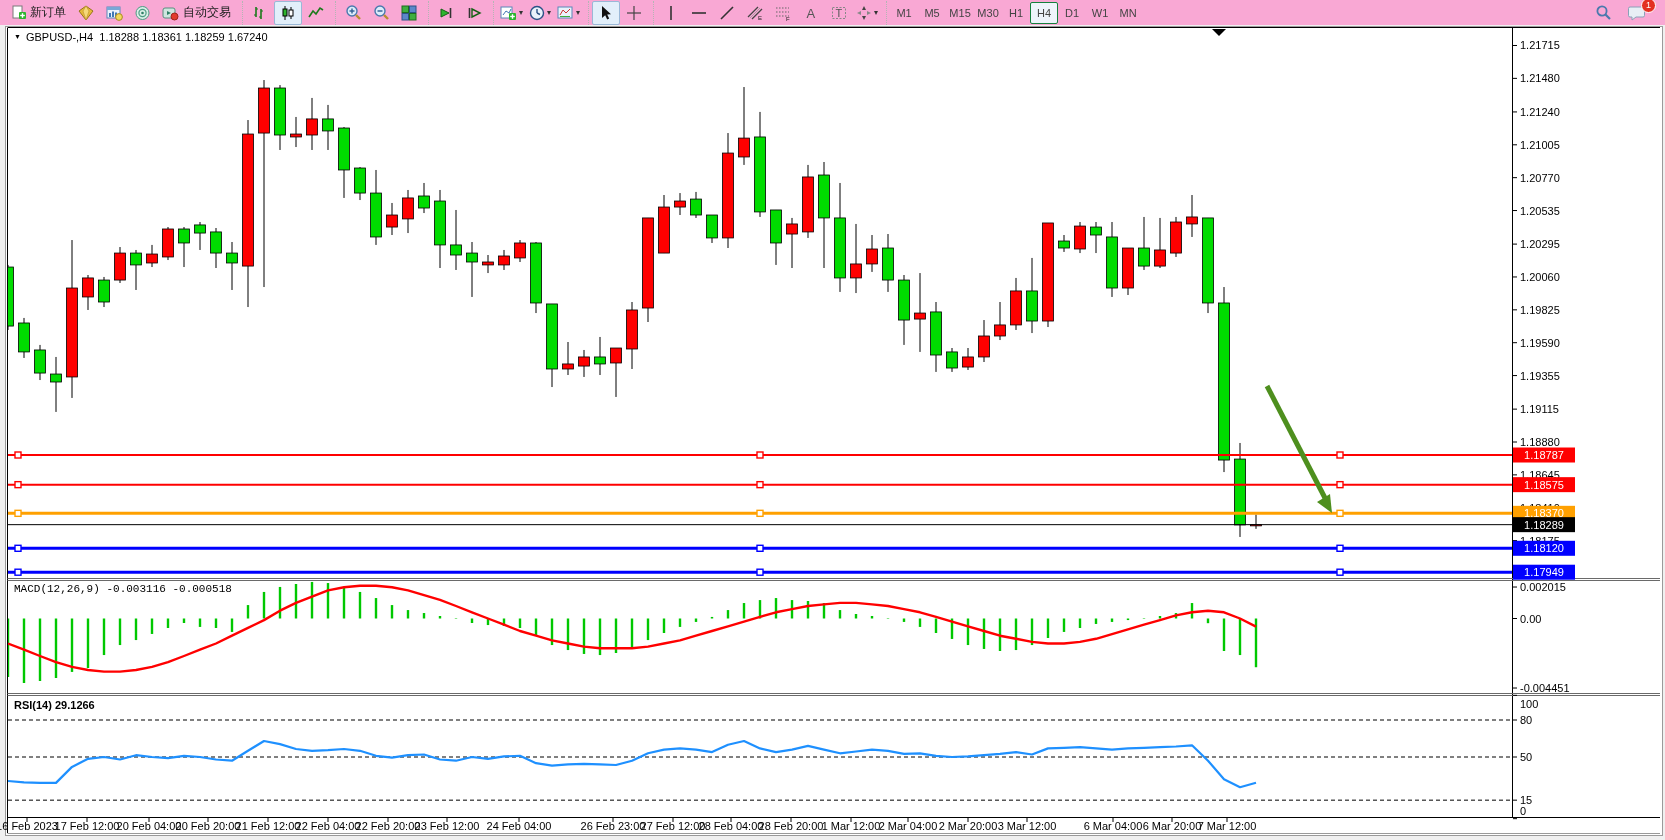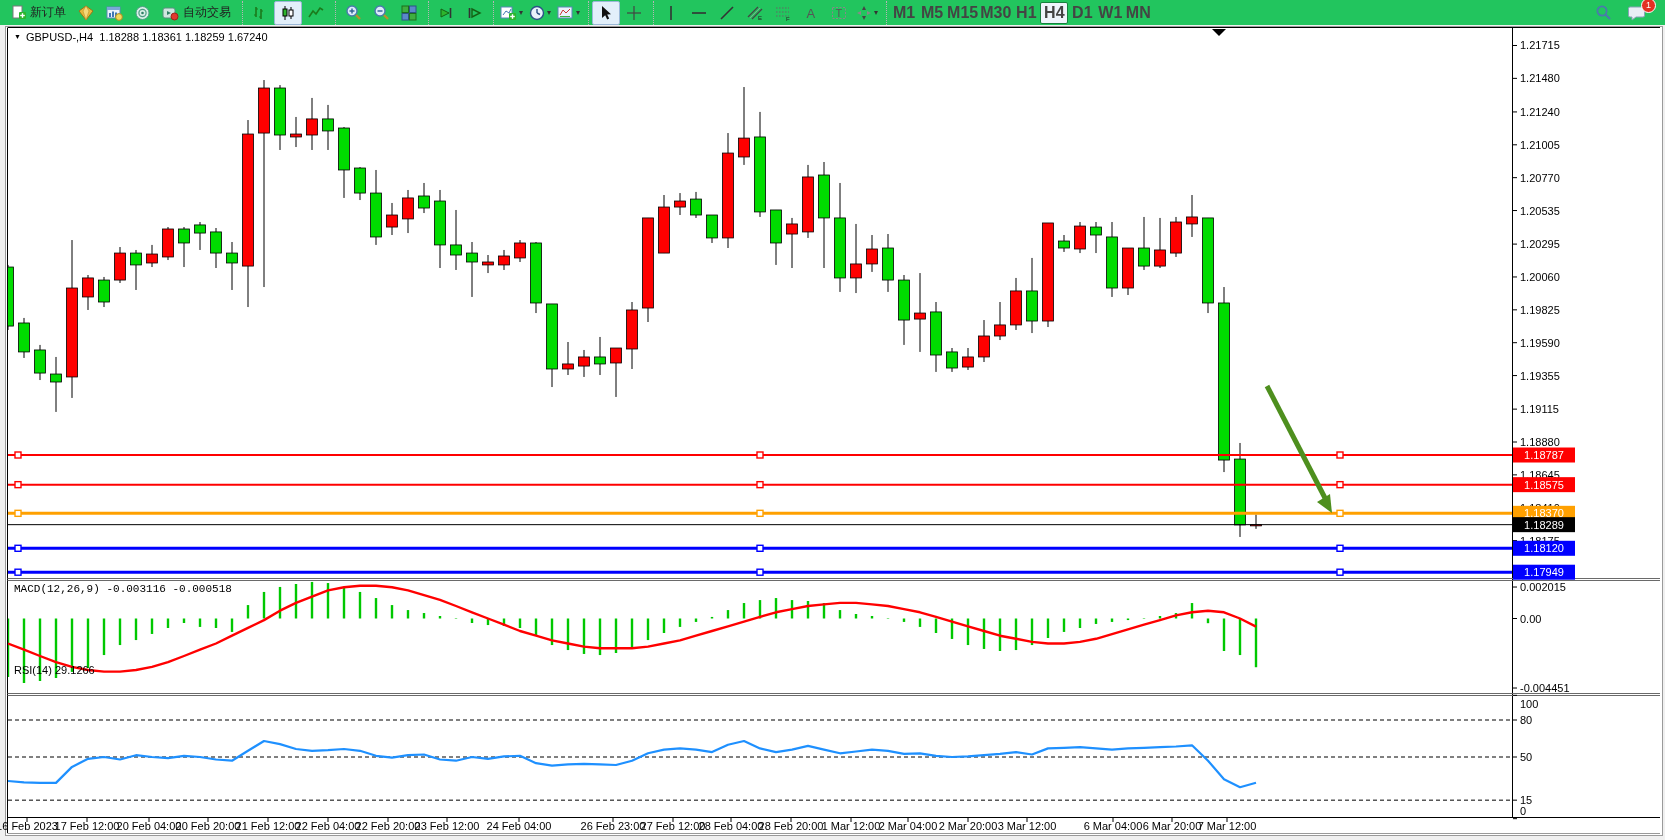--- a/index.html
+++ b/index.html
@@ -1,43 +1,43 @@
 <!DOCTYPE html>
 <html><head>
 <meta charset="utf-8">
 <style>
   html,body{margin:0;padding:0;background:#f0f0f0;width:1665px;height:840px;overflow:hidden;
     font-family:"Liberation Sans",sans-serif;-webkit-font-smoothing:antialiased;}
   
-  .toolbar{position:absolute;left:0;top:0;width:1665px;height:25px;background:#22c55e;
+  .toolbar{position:absolute;left:0;top:0;width:1665px;height:25px;background:#f9a8d4;
     display:flex;align-items:center;font-size:12px;color:#222;}
   .tgroup{display:flex;align-items:center;height:24px;padding:0 3px;margin-left:2px;
     border-left:1px dotted #b5b5b5;}
   .tgroup.first{border-left:none;}
   .tbtn{display:flex;align-items:center;justify-content:center;min-width:22px;height:22px;
     padding:0 2px;border:1px solid transparent;border-radius:2px;cursor:default;}
   .tbtn.labeled{padding:0 5px;gap:4px;}
   .tbtn.pressed{background:#e2effa;border:1px solid #9ab8d7;}
   .caret{font-size:8px;color:#333;margin-left:2px;}
-  .tflabel{font-size:16px;color:#444;font-weight:bold;letter-spacing:0;}
+  .tflabel{font-size:11px;color:#444;font-weight:normal;letter-spacing:0;}
   .tf{min-width:26px;height:20px;display:flex;align-items:center;justify-content:center;
     border:1px solid transparent;border-radius:2px;}
   .tf.active{background:#eef4fb;border:1px solid #15803d;}
   .spacer{flex:1;}
   .badge{position:absolute;top:-4px;right:-6px;background:#e33022;color:#fff;border-radius:50%;
     width:13px;height:13px;font-size:9px;display:flex;align-items:center;justify-content:center;border:1px solid #fff;}
   
   .chartwin{position:absolute;left:5px;top:26px;width:1656px;height:808px;background:#fff;
     border:1px solid #9a9a9a;}
   #chart-svg{position:absolute;left:0;top:0;}
   .ovl{position:absolute;font-size:11px;color:#000;white-space:pre;}
   #chart-title{left:14px;top:31px;}
   #chart-title .tri{font-size:7px;vertical-align:2px;margin-right:5px;}
   #macd-label{left:14px;top:583px;font-family:Liberation Mono, monospace;}
-  #rsi-label{left:14px;top:664px;}
+  #rsi-label{left:14px;top:699px;font-weight:bold;}
 </style>
 </head>
 <body>
 
 <div class="toolbar">
   <div class="tgroup first">
     <div class="tbtn labeled">
       <svg width="15" height="15" viewBox="0 0 15 15">
           <rect x="2" y="1" width="9" height="12" fill="#fff" stroke="#7a7a7a"></rect>
           <rect x="8" y="7" width="7" height="7" rx="1" fill="#2db52d"></rect>

